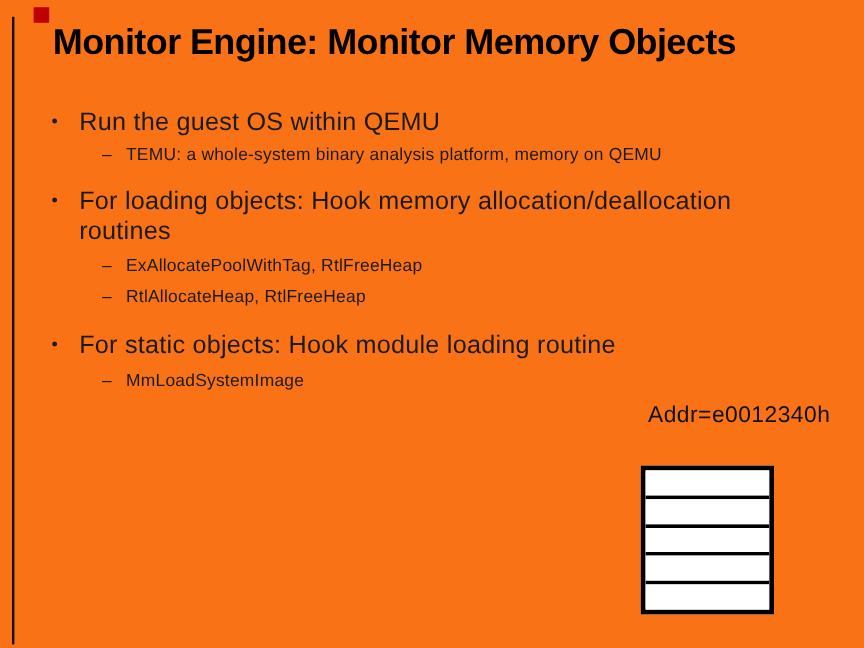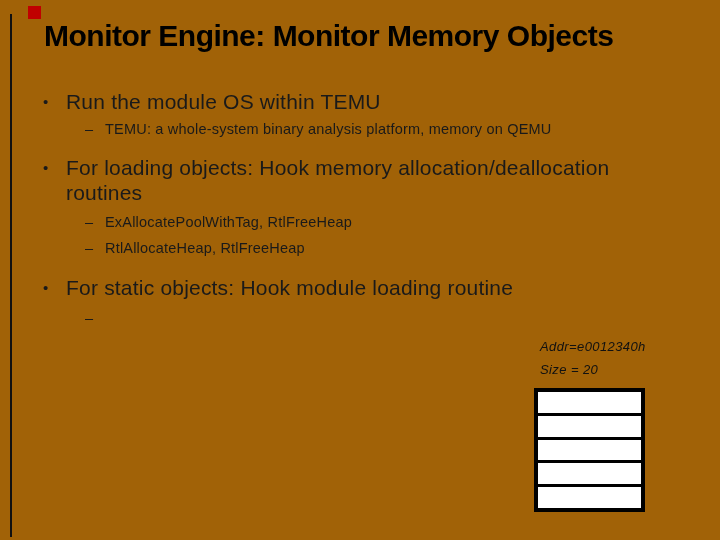--- a/index.html
+++ b/index.html
@@ -9,21 +9,21 @@
     height: 540px;
     background: #ffffff;
     font-family: "Liberation Sans", sans-serif;
     color: #1a1a1a;
     overflow: hidden;
   }
   .slide {
     position: relative;
     width: 720px;
     height: 540px;
-    background: #a16207;
+    background: #f97316;
   }
   .accent-square {
     position: absolute;
     left: 28px;
     top: 6px;
     width: 13px;
     height: 13px;
     background: #c00000;
   }
   .left-rule {
@@ -79,25 +79,24 @@
   .s1 { top: 120px; }
   .b2 { top: 155px; }
   .s2a { top: 213px; }
   .s2b { top: 239px; }
   .b3 { top: 275px; }
   .s3 { top: 309px; }
   .mem-labels {
     position: absolute;
     left: 540px;
     top: 335px;
-    font-size: 13px;
+    font-size: 19px;
     line-height: 23px;
     letter-spacing: 0.4px;
     color: #111111;
-    font-style: italic;
   }
   .mem-stack {
     position: absolute;
     left: 534px;
     top: 388px;
     width: 103px;
     height: 116px;
     border: 4px solid #000000;
     display: flex;
     flex-direction: column;
@@ -115,21 +114,21 @@
 
 <div class="slide">
 
   <div class="accent-square" style="background: rgb(192, 0, 0);"></div>
   <div class="left-rule"></div>
 
   <div class="title">Monitor Engine: Monitor Memory Objects</div>
 
   <div class="row lvl1 b1">
     <span class="glyph">•</span>
-    <span class="txt">Run the module OS within TEMU</span>
+    <span class="txt">Run the guest OS within QEMU</span>
   </div>
 
   <div class="row lvl2 s1">
     <span class="glyph">–</span>
     <span class="txt">TEMU: a whole-system binary analysis platform, memory on QEMU</span>
   </div>
 
   <div class="row lvl1 b2">
     <span class="glyph">•</span>
     <span class="txt">For loading objects: Hook memory allocation/deallocation routines</span>
@@ -145,25 +144,25 @@
     <span class="txt">RtlAllocateHeap, RtlFreeHeap</span>
   </div>
 
   <div class="row lvl1 b3">
     <span class="glyph">•</span>
     <span class="txt">For static objects: Hook module loading routine</span>
   </div>
 
   <div class="row lvl2 s3">
     <span class="glyph">–</span>
+    <span class="txt">MmLoadSystemImage</span>
   </div>
 
   <div class="mem-labels">
     <div>Addr=e0012340h</div>
-    <div>Size = 20</div>
   </div>
 
   <div class="mem-stack">
       <div class="stack-row"></div>
       <div class="stack-row"></div>
       <div class="stack-row"></div>
       <div class="stack-row"></div>
       <div class="stack-row"></div>
     </div>
 

